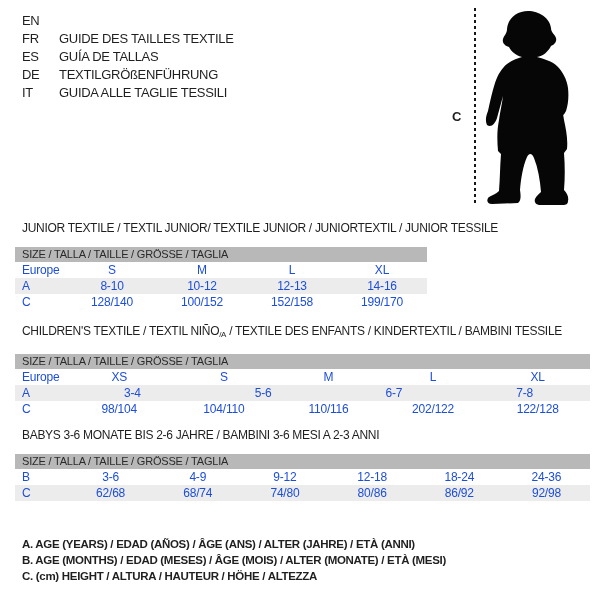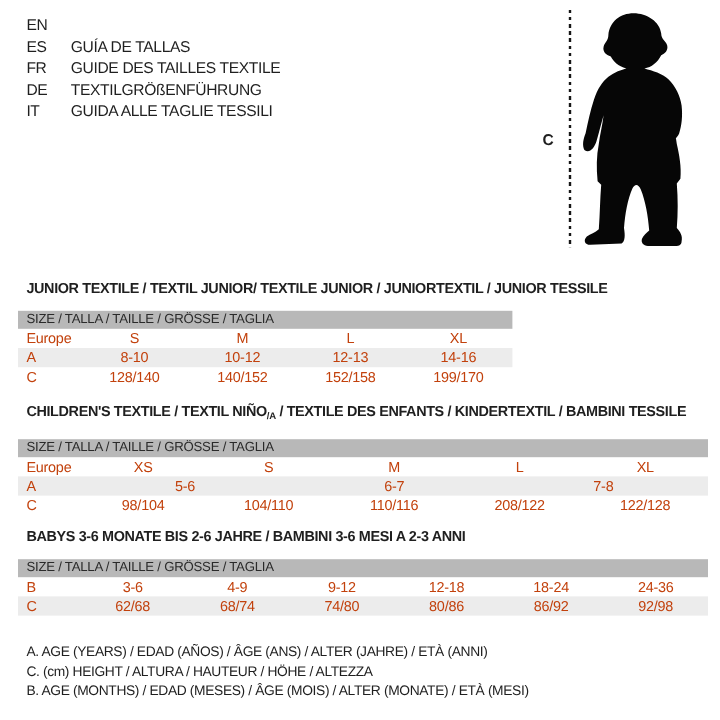--- a/index.html
+++ b/index.html
@@ -19,49 +19,49 @@
   .figure{position:absolute;left:450px;top:5px;width:130px;height:205px}
   .dash-line{position:absolute;left:24px;top:3px;width:2px;height:198px;
     background:repeating-linear-gradient(to bottom,#161616 0 3px,transparent 3px 6px)}
   .c-label{position:absolute;left:2px;top:104px;font-weight:700;font-size:13px}
   .baby{position:absolute;left:32px;top:3px}
   
   .table-block{position:absolute}
   .t0{left:15px;top:217px;width:412px}
   .t1{left:15px;top:320px;width:575px}
   .t2{left:15px;top:424px;width:575px}
-  .tbl-title{font-weight:700;font-size:12px;line-height:14px;
-    letter-spacing:-0.3px;margin:16px 0 12px 7px;white-space:nowrap}
+  .tbl-title{font-weight:400;font-size:12px;line-height:14px;
+    letter-spacing:-0.3px;margin:4px 0 12px 7px;white-space:nowrap}
   .tbl-title .sub{font-size:8px;vertical-align:-2px}
   .size-bar{height:15px;line-height:15px;background:var(--bar,#b8b8b8);
     padding-left:7px;font-size:11px;letter-spacing:-0.2px;color:#2a2a2a}
   .trow{display:flex;height:16px;line-height:16px;font-size:12px;
-    letter-spacing:-0.2px;color:#c2410c}
+    letter-spacing:-0.2px;color:#1d4ed8}
   .trow.shade{background:var(--stripe,#ececec)}
   .rlabel{flex:0 0 52px;width:52px;padding-left:7px;box-sizing:border-box}
   .cell{flex:1;text-align:center}
   
-  .legend{position:absolute;left:22px;top:536px;font-weight:400;
+  .legend{position:absolute;left:22px;top:536px;font-weight:700;
     font-size:11.5px;line-height:16px;letter-spacing:-0.3px}
   .legend div{white-space:nowrap}
 </style>
 </head>
 <body style="--bar: #b8b8b8; --stripe: #ececec;">
 
 <div class="lang-list" id="lang-list">
     <div class="lang-row">
       <span class="lang-code">EN</span>
     </div>
     <div class="lang-row">
+      <span class="lang-code">FR</span>
+      <span class="lang-label">GUIDE DES TAILLES TEXTILE</span>
+    </div>
+    <div class="lang-row">
       <span class="lang-code">ES</span>
       <span class="lang-label">GUÍA DE TALLAS</span>
-    </div>
-    <div class="lang-row">
-      <span class="lang-code">FR</span>
-      <span class="lang-label">GUIDE DES TAILLES TEXTILE</span>
     </div>
     <div class="lang-row">
       <span class="lang-code">DE</span>
       <span class="lang-label">TEXTILGRÖßENFÜHRUNG</span>
     </div>
     <div class="lang-row">
       <span class="lang-code">IT</span>
       <span class="lang-label">GUIDA ALLE TAGLIE TESSILI</span>
     </div>
   </div>
@@ -130,50 +130,51 @@
       <div class="trow shade">
         <span class="rlabel">A</span>
         <span class="cell">8-10</span>
         <span class="cell">10-12</span>
         <span class="cell">12-13</span>
         <span class="cell">14-16</span>
       </div>
       <div class="trow">
         <span class="rlabel">C</span>
         <span class="cell">128/140</span>
-        <span class="cell">140/152</span>
+        <span class="cell">100/152</span>
         <span class="cell">152/158</span>
         <span class="cell">199/170</span>
       </div>
     </section>
     <section class="table-block t1">
       <div class="tbl-title">
         <div><span>CHILDREN'S TEXTILE / TEXTIL NIÑO</span><span class="sub">/A</span><span> / TEXTILE DES ENFANTS / KINDERTEXTIL / BAMBINI TESSILE</span></div>
       </div>
       <div class="size-bar">SIZE / TALLA / TAILLE / GRÖSSE / TAGLIA</div>
       <div class="trow">
         <span class="rlabel">Europe</span>
         <span class="cell">XS</span>
         <span class="cell">S</span>
         <span class="cell">M</span>
         <span class="cell">L</span>
         <span class="cell">XL</span>
       </div>
       <div class="trow shade">
         <span class="rlabel">A</span>
+        <span class="cell">3-4</span>
         <span class="cell">5-6</span>
         <span class="cell">6-7</span>
         <span class="cell">7-8</span>
       </div>
       <div class="trow">
         <span class="rlabel">C</span>
         <span class="cell">98/104</span>
         <span class="cell">104/110</span>
         <span class="cell">110/116</span>
-        <span class="cell">208/122</span>
+        <span class="cell">202/122</span>
         <span class="cell">122/128</span>
       </div>
     </section>
     <section class="table-block t2">
       <div class="tbl-title">
         <div><span>BABYS 3-6 MONATE BIS 2-6 JAHRE / BAMBINI 3-6 MESI A 2-3 ANNI</span></div>
       </div>
       <div class="size-bar">SIZE / TALLA / TAILLE / GRÖSSE / TAGLIA</div>
       <div class="trow">
         <span class="rlabel">B</span>
@@ -191,15 +192,15 @@
         <span class="cell">74/80</span>
         <span class="cell">80/86</span>
         <span class="cell">86/92</span>
         <span class="cell">92/98</span>
       </div>
     </section>
   </div>
 
 <div class="legend" id="legend">
     <div>A. AGE (YEARS) / EDAD (AÑOS) / ÂGE (ANS) / ALTER (JAHRE) / ETÀ (ANNI)</div>
+    <div>B. AGE (MONTHS) / EDAD (MESES) / ÂGE (MOIS) / ALTER (MONATE) / ETÀ (MESI)</div>
     <div>C. (cm) HEIGHT / ALTURA / HAUTEUR / HÖHE / ALTEZZA</div>
-    <div>B. AGE (MONTHS) / EDAD (MESES) / ÂGE (MOIS) / ALTER (MONATE) / ETÀ (MESI)</div>
   </div>
 
 </body></html>

